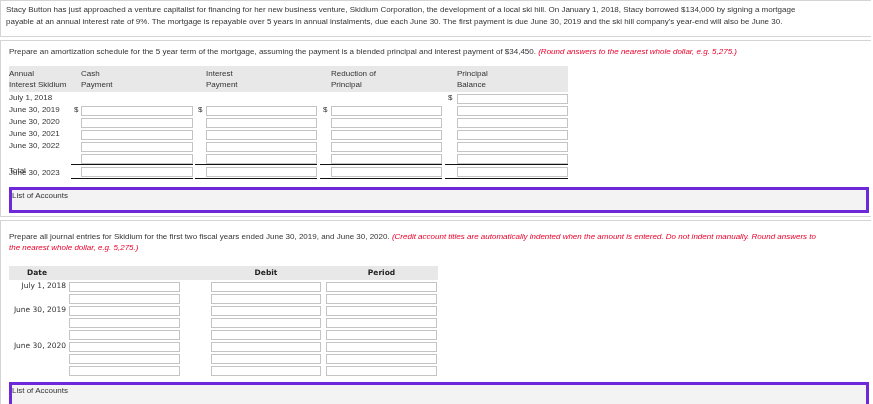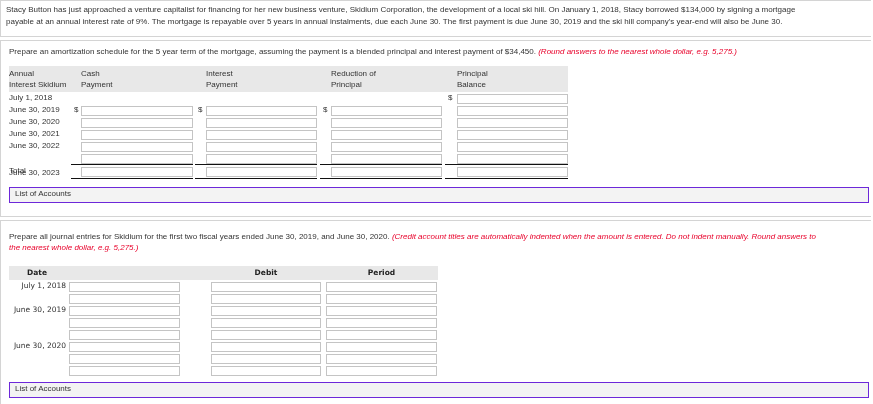--- a/index.html
+++ b/index.html
@@ -20,22 +20,22 @@
   .thead { position: absolute; background: #e8e8e8; }
   .th { position: absolute; text-align: left; line-height: 11px; color: #333; }
   .lbl { position: absolute; line-height: 12px; white-space: nowrap; }
   .dollar { position: absolute; line-height: 12px; }
   .inp {
     position: absolute; height: 8px; border: 1px solid #c4c4c4; background: #fff;
     box-sizing: content-box; padding: 0; margin: 0; outline: none; font-size: 8px;
   }
   .rule { position: absolute; height: 2px; background: #111; }
   .loa {
-    position: absolute; left: 8px; width: 860px; height: 16px; background: #f3f3f3;
-    border: 1px solid #6d28d9; box-sizing: border-box; line-height: 12px; padding-left: 5px; cursor: pointer;
+    position: absolute; left: 8px; width: 860px; height: 26px; background: #f3f3f3;
+    border: 3px solid #6d28d9; box-sizing: border-box; line-height: 12px; cursor: pointer;
   }
   .jdate { position: absolute; width: 60px; text-align: right; line-height: 12px; font-family: "DejaVu Sans", sans-serif; font-size: 7.5px; }
   .jth { position: absolute; text-align: center; font-weight: bold; line-height: 14px; font-family: "DejaVu Sans", sans-serif; font-size: 7.5px; color:#222; }
 </style>
 </head>
 <body>
 
 <div class="panel intro">
   <div>Stacy Button has just approached a venture capitalist for financing for her new business venture, Skidium Corporation, the development of a local ski hill. On January 1, 2018, Stacy borrowed $134,000 by signing a mortgage</div>
   <div>payable at an annual interest rate of 9%. The mortgage is repayable over 5 years in annual instalments, due each June 30. The first payment is due June 30, 2019 and the ski hill company's year-end will also be June 30.</div>

